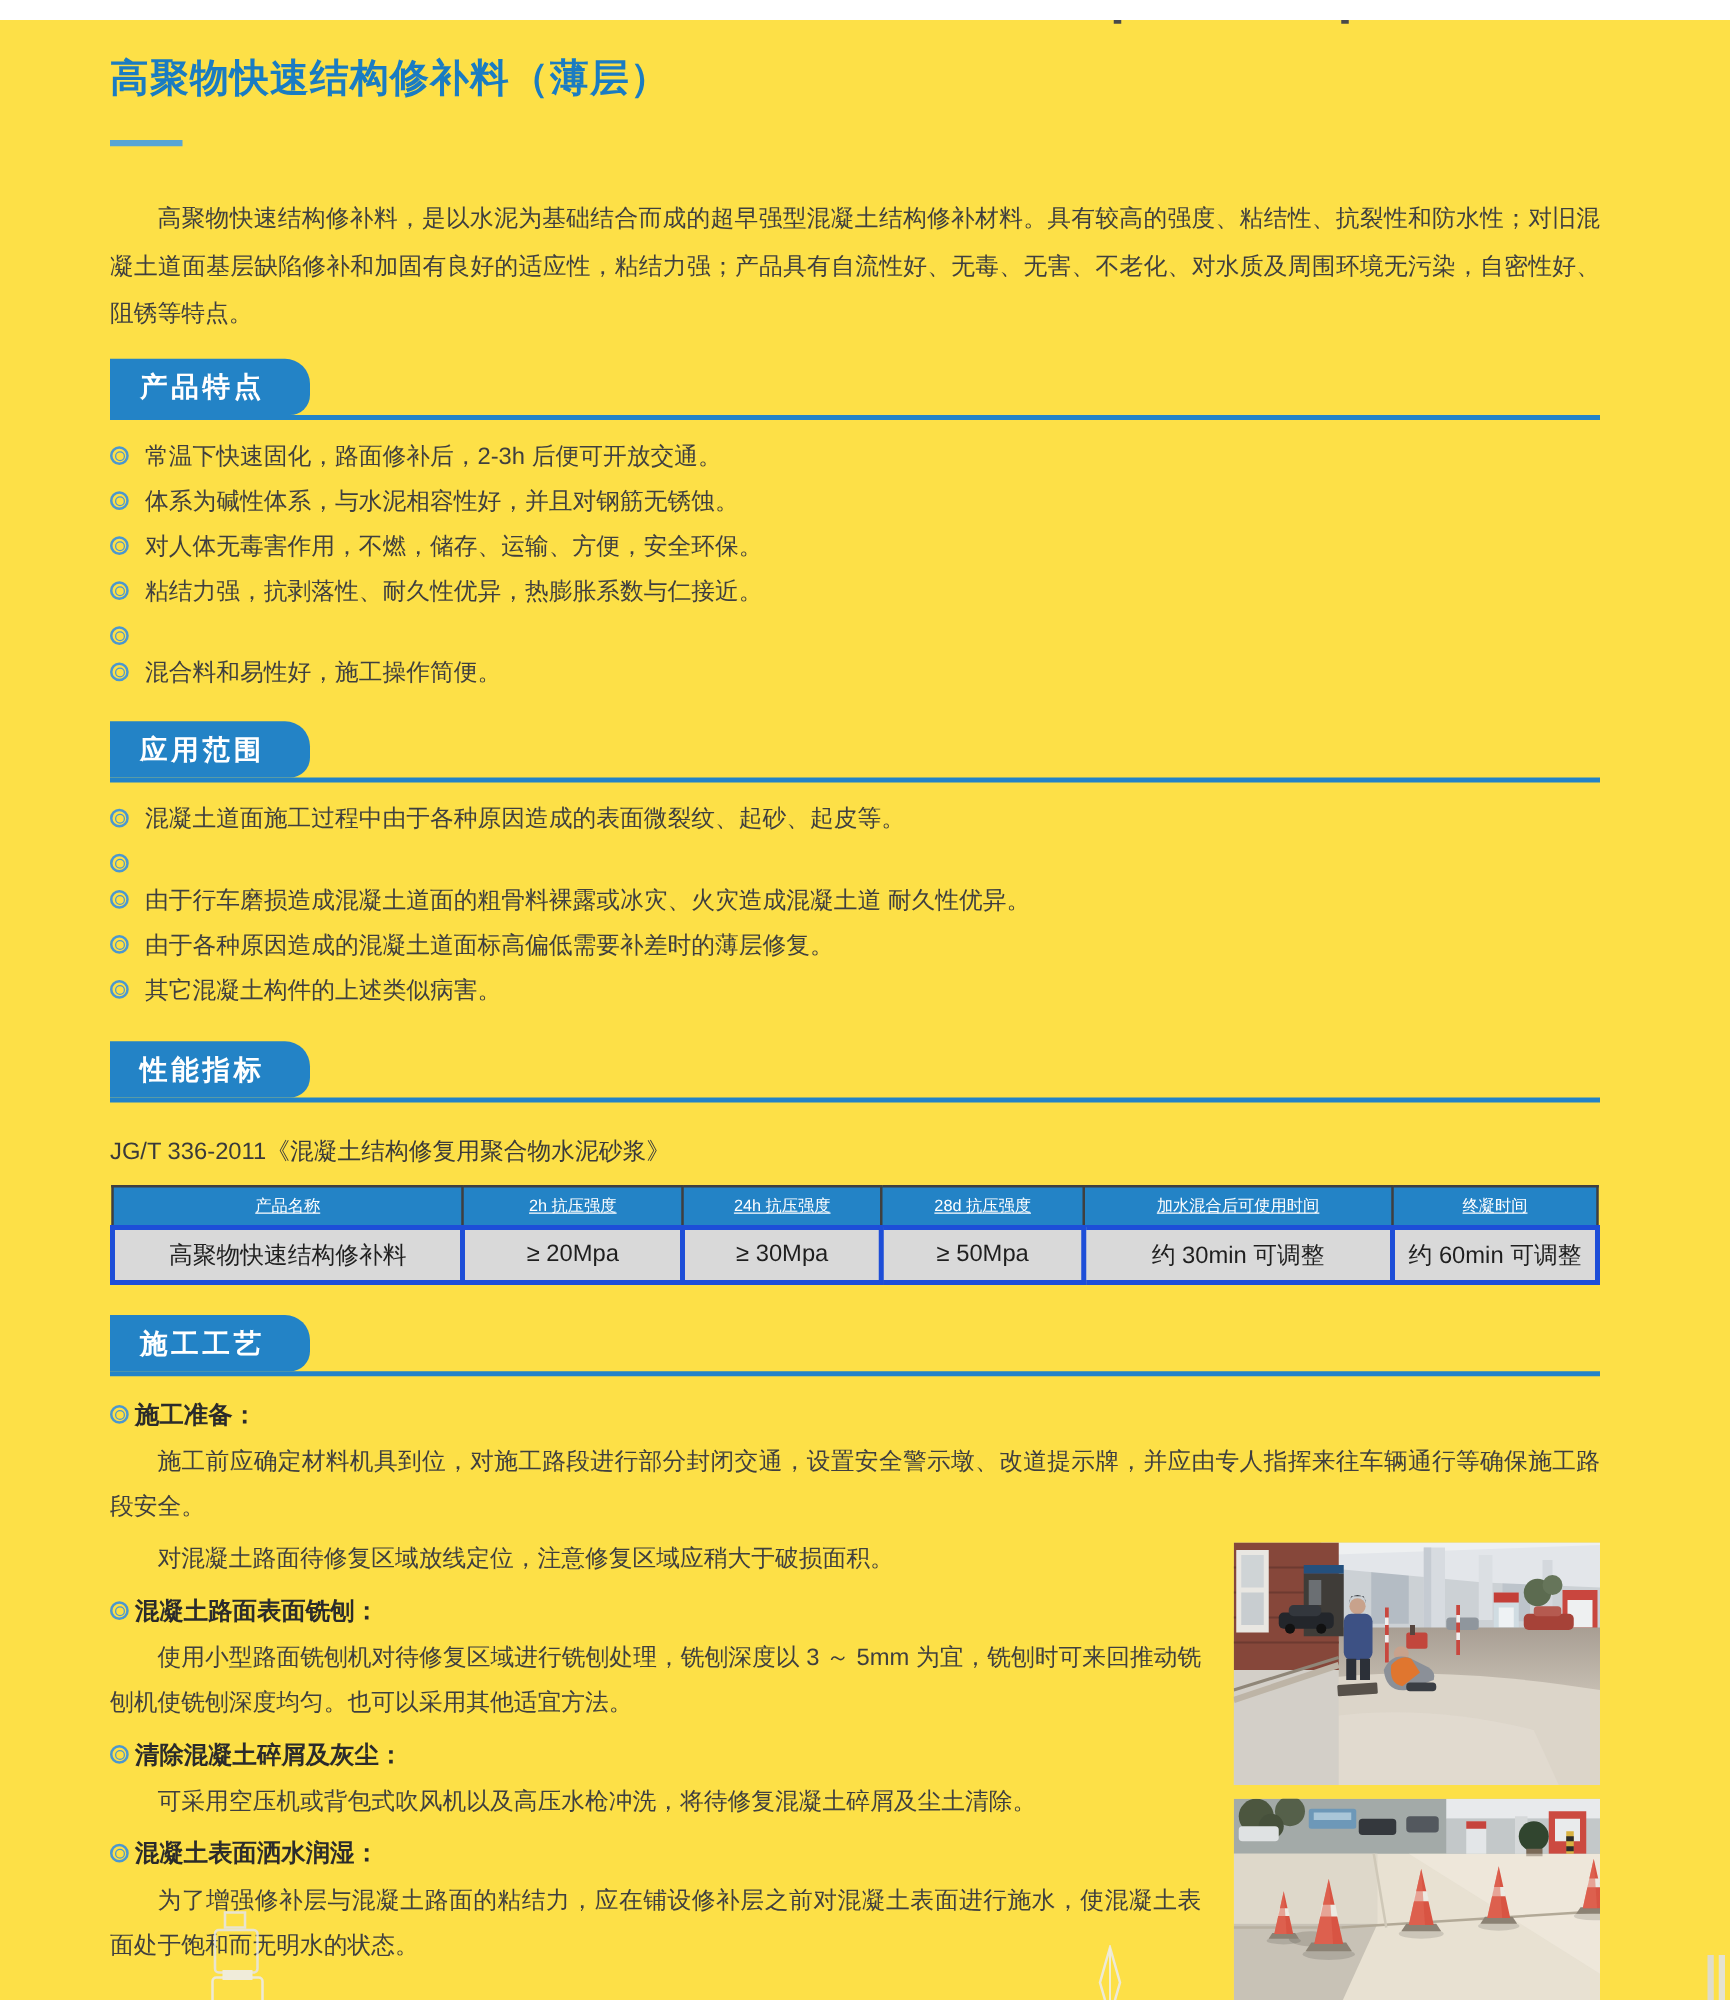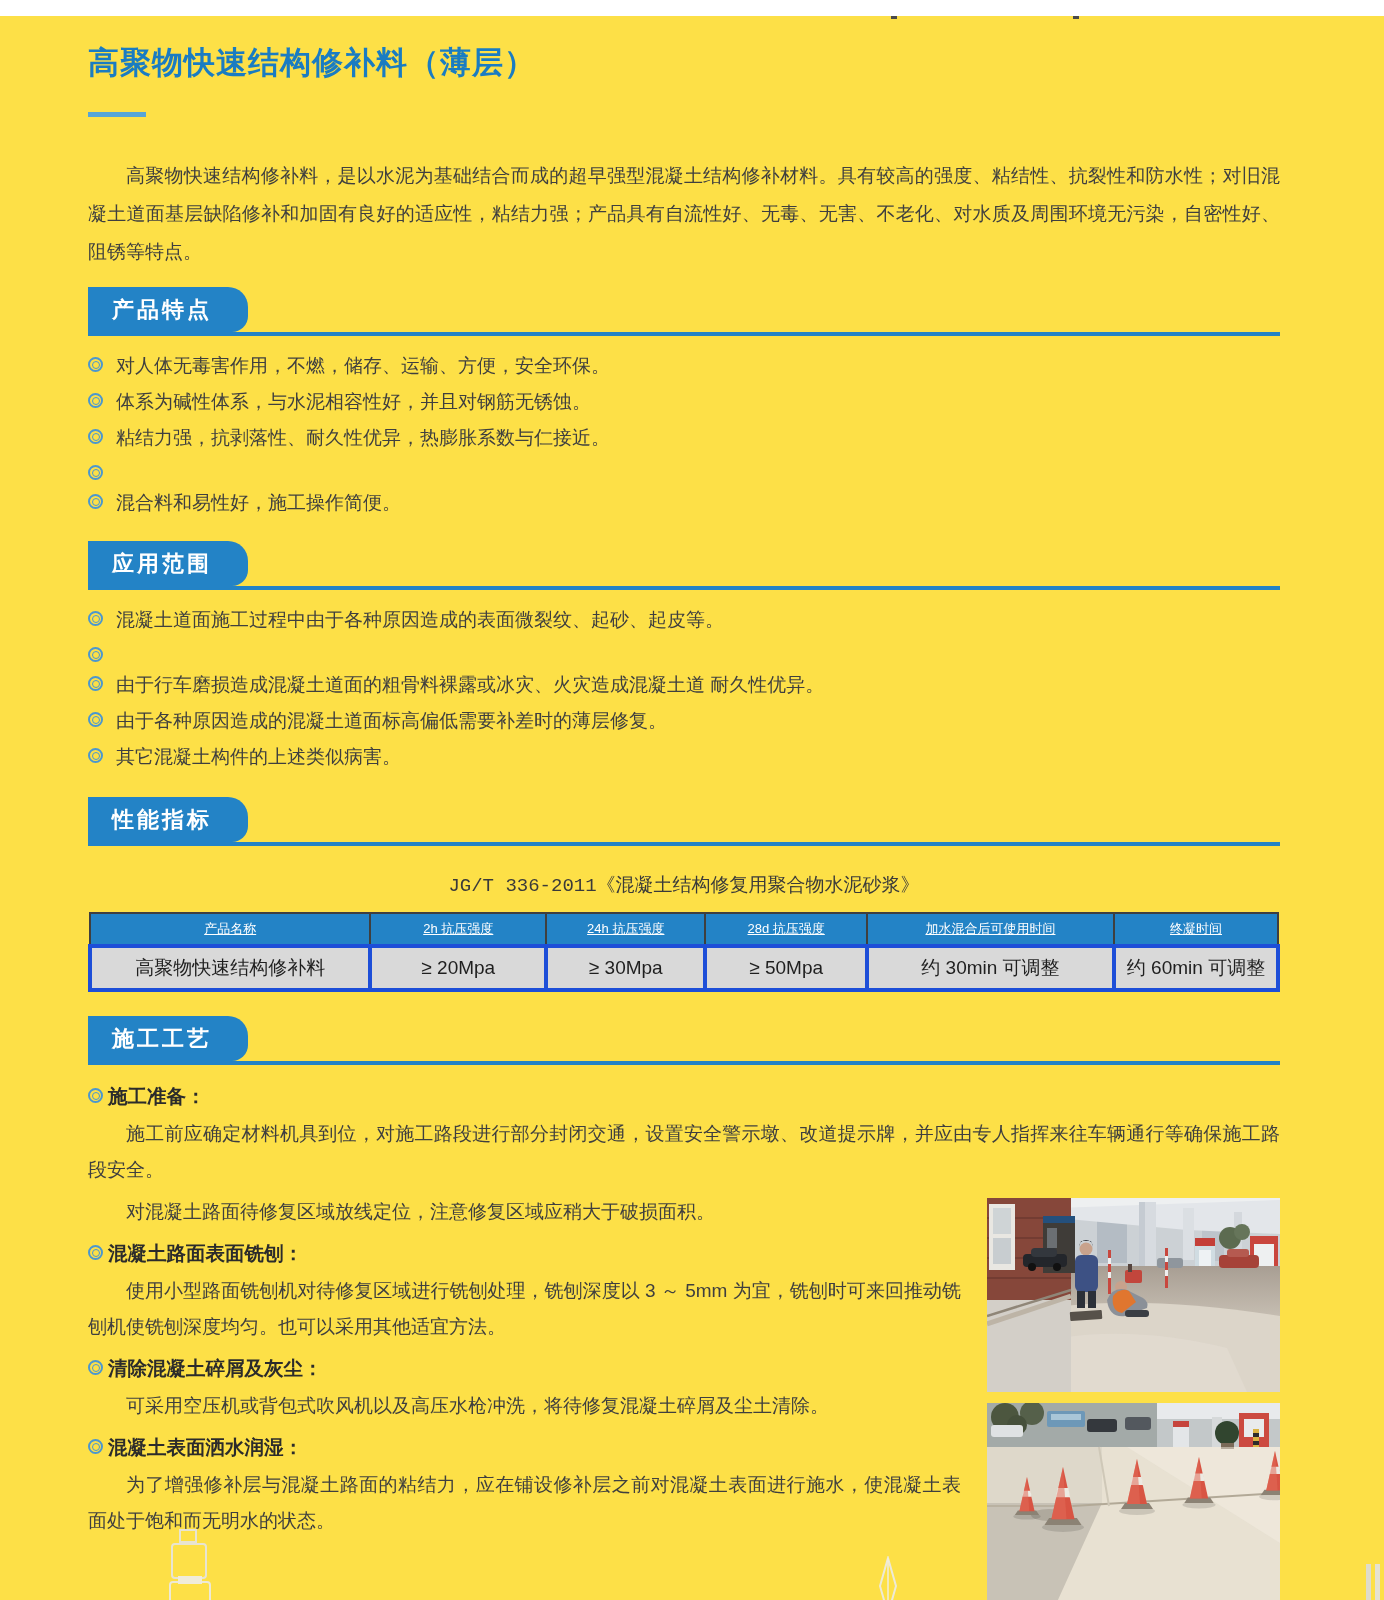--- a/index.html
+++ b/index.html
@@ -19,21 +19,21 @@
   .sec-applications { margin-top:20px; }
   .sec-performance { margin-top:22px; }
   .sec-process { margin-top:24px; }
 
   .list { margin-top:12px; }
   .item { display:flex; align-items:flex-start; gap:13px; padding:4px 0 5px; font-size:19px; line-height:27px; color:#3f3f3f; }
   .bul { flex:0 0 auto; margin-top:5px; width:15px; height:15px; border:2px solid #4b97cf; border-radius:50%;
          display:inline-flex; align-items:center; justify-content:center; }
   .bul::after { content:''; width:6px; height:6px; border:1.5px solid #4b97cf; border-radius:50%; }
 
-  .caption { margin-top:26px; text-align:center; font-size:19px; color:#3a3a3a;font-family:Liberation Mono, monospace; }
+  .caption { margin-top:26px; text-align:left; font-size:19px; color:#3a3a3a; }
   table.perf { margin-top:14px; width:100%; border-collapse:collapse; }
   table.perf th { background:#2383c6; color:#ffffff; font-weight:normal; font-size:13px; padding:6px 4px; border:2px solid #3f3f3f; text-align:center;text-decoration:underline; }
   table.perf td { background:#d9d9d9; color:#1f1f1f; font-size:19px; padding:7px 4px; border:4px solid #1d4ed8; text-align:center; }
 
   .steps { margin-top:14px; }
   .step-label { display:flex; align-items:flex-start; gap:5px; padding:4px 0; font-size:19.5px; line-height:27px; font-weight:bold; color:#2b2b2b; }
   .step-body { margin:2px 0 6px; font-size:19px; line-height:36px; color:#3f3f3f; text-align:justify; text-indent:2em; }
 
   .photos { float:right; width:293px; margin:4px 0 10px 26px; }
   .photo { display:block; width:293px; }
@@ -56,25 +56,29 @@
     <div class="title-dash"></div>
 
     <p class="intro">高聚物快速结构修补料，是以水泥为基础结合而成的超早强型混凝土结构修补材料。具有较高的强度、粘结性、抗裂性和防水性；对旧混凝土道面基层缺陷修补和加固有良好的适应性，粘结力强；产品具有自流性好、无毒、无害、不老化、对水质及周围环境无污染，自密性好、阻锈等特点。</p>
 
     <div class="sec sec-features">
       <span class="tab">产品特点</span>
     </div>
     <div class="list">
       <div class="item">
           <span class="bul"></span>
+          <span>常温下快速固化，路面修补后，2-3h 后便可开放交通。</span>
+        </div>
+      <div class="item">
+          <span class="bul"></span>
+          <span>体系为碱性体系，与水泥相容性好，并且对钢筋无锈蚀。</span>
+        </div>
+      <div class="item">
+          <span class="bul"></span>
           <span>对人体无毒害作用，不燃，储存、运输、方便，安全环保。</span>
-        </div>
-      <div class="item">
-          <span class="bul"></span>
-          <span>体系为碱性体系，与水泥相容性好，并且对钢筋无锈蚀。</span>
         </div>
       <div class="item">
           <span class="bul"></span>
           <span>粘结力强，抗剥落性、耐久性优异，热膨胀系数与仁接近。</span>
         </div>
       <div class="item">
           <span class="bul"></span>
         </div>
       <div class="item">
           <span class="bul"></span>

